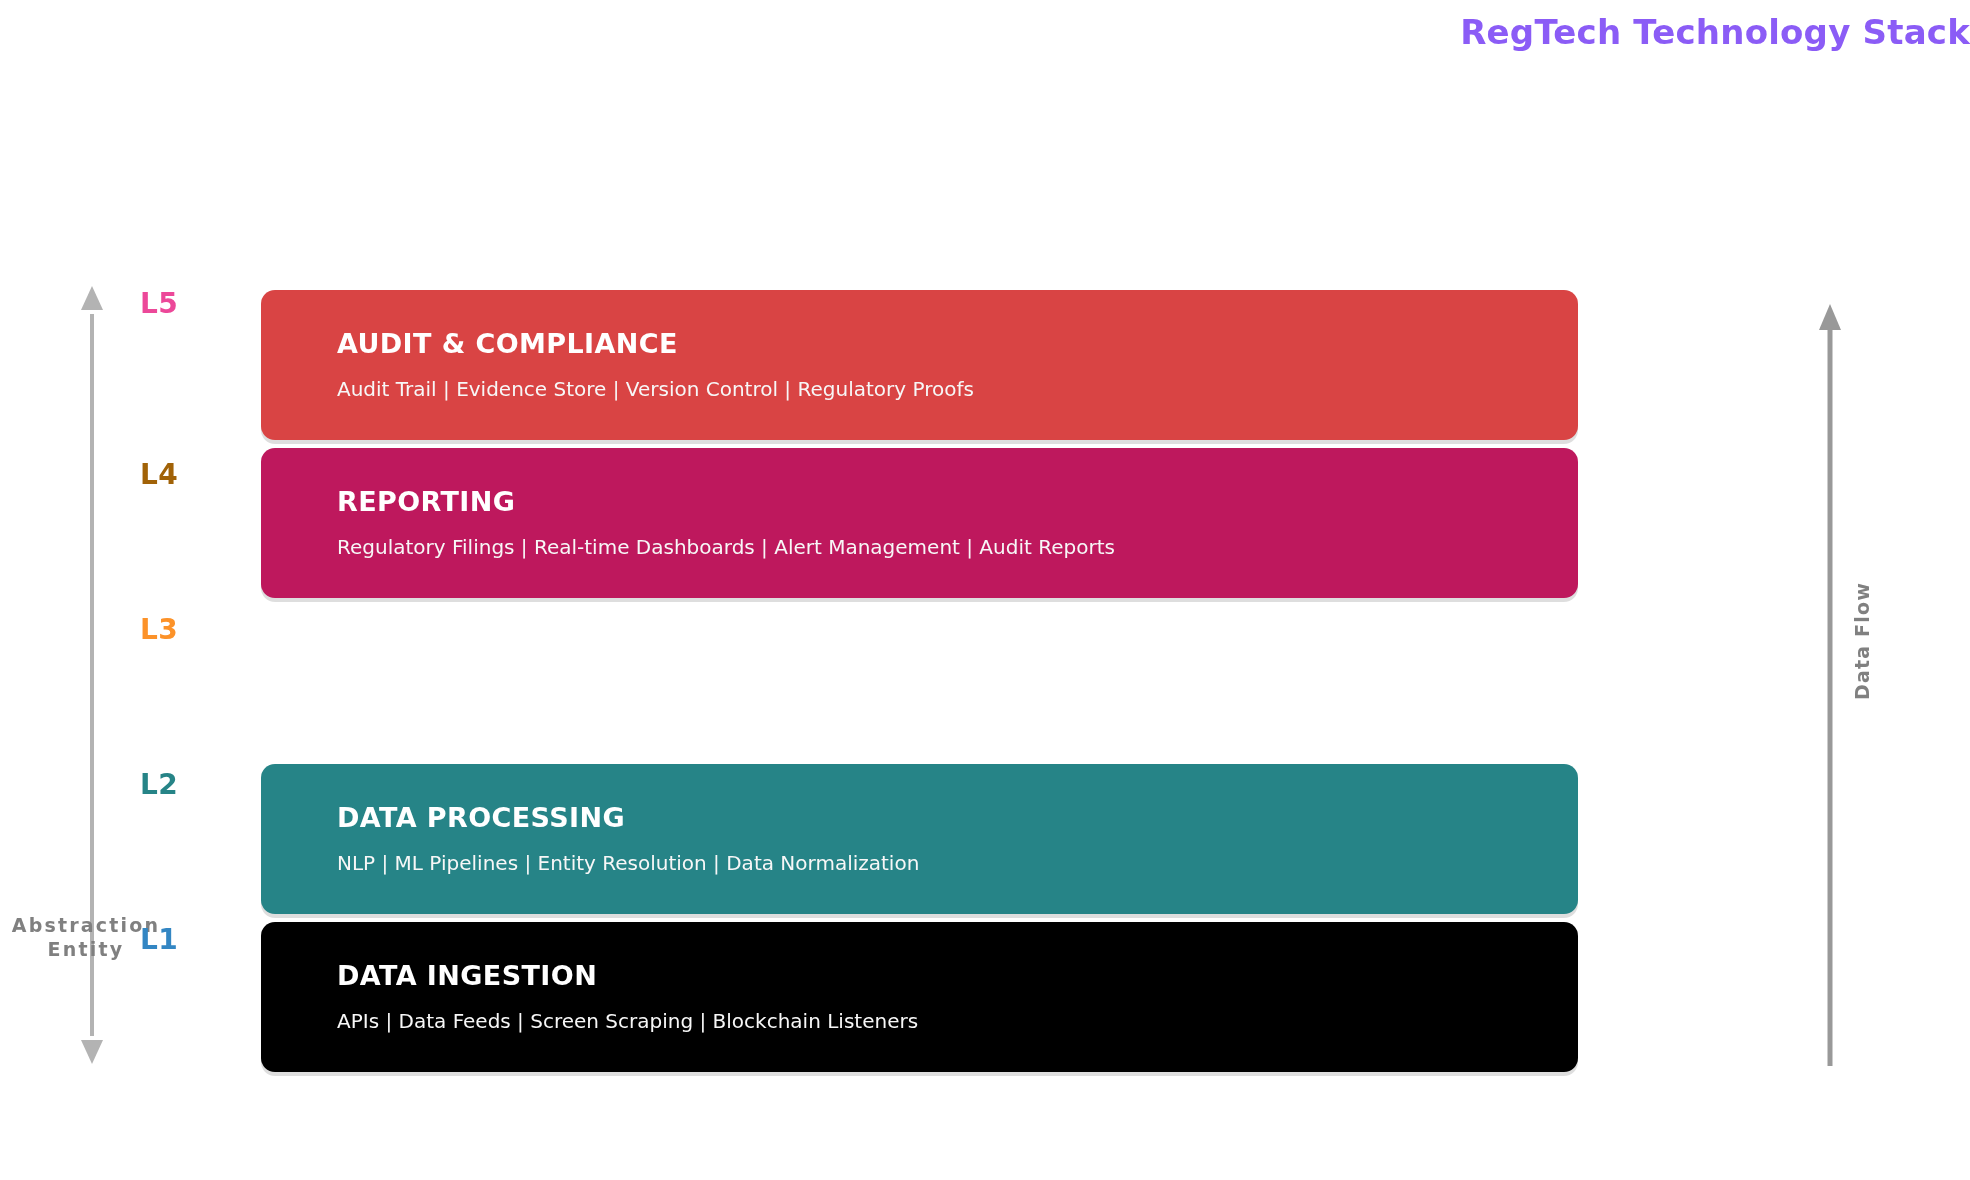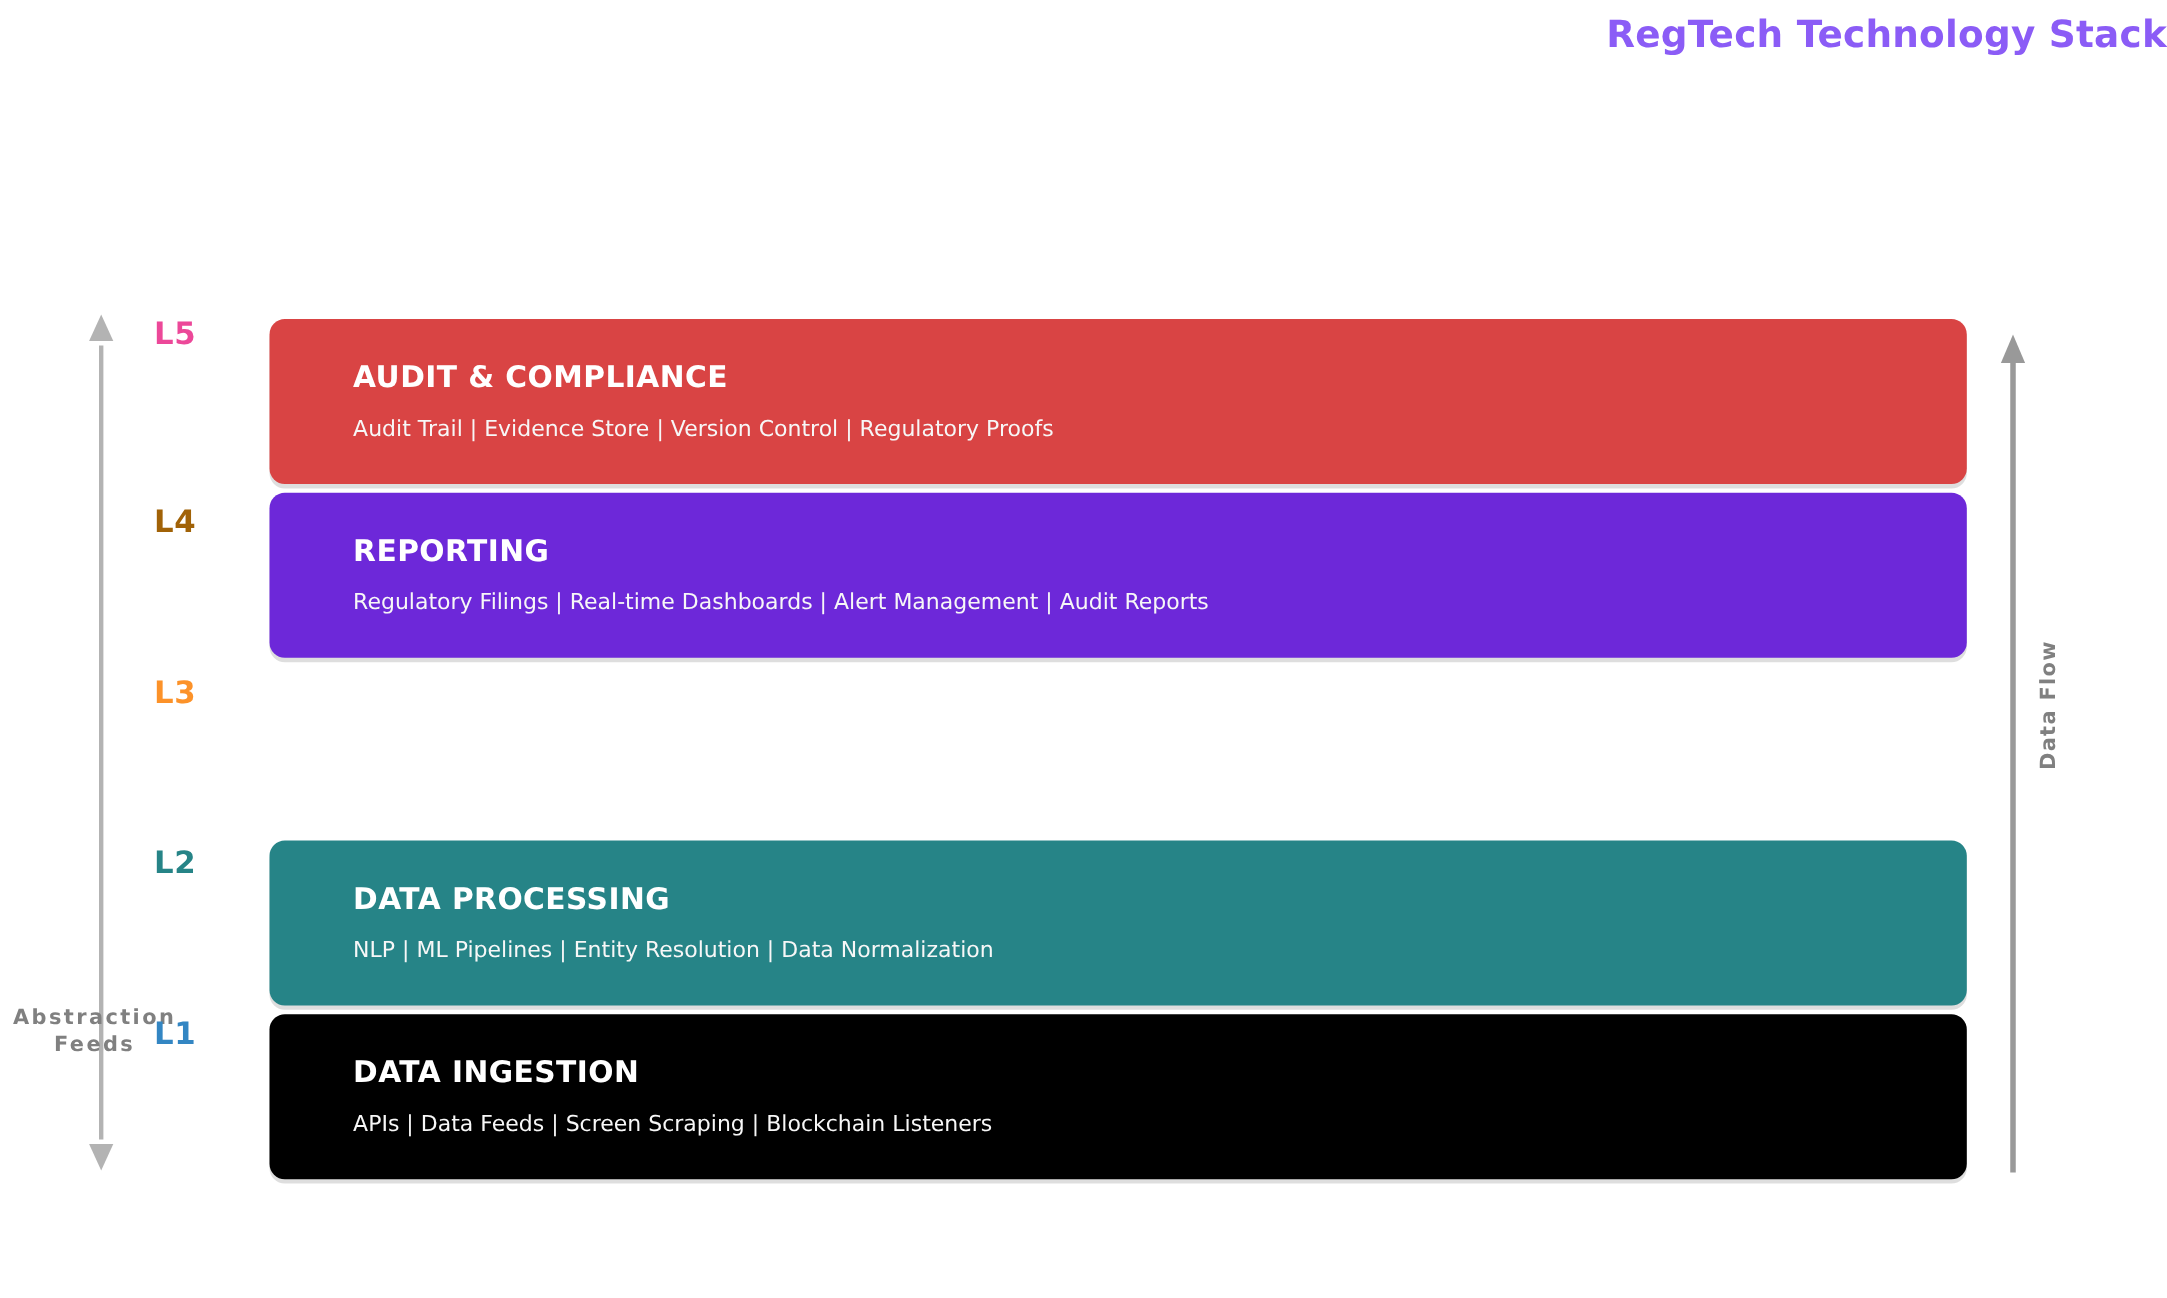--- a/index.html
+++ b/index.html
@@ -34,22 +34,22 @@
   .stack-area {
     position: absolute;
     left: 245px;
     top: 290px;
     width: 1495px;
     height: 775px;
   }
 
   .layer-band {
     position: absolute;
-    left: 0;
-    width: 1543px;
+    left: 16px;
+    width: 1317px;
     border-radius: 14px;
     box-sizing: border-box;
     box-shadow: 0 4px 0 0 rgba(0,0,0,0.13),
                 0 0 0 3px rgba(255,255,255,0.92);
   }
 
   .layer-inner {
     position: absolute;
     left: 76px;
     top: 0;
@@ -163,40 +163,40 @@
         <path d="M5,0 L10,10 L0,10 Z" fill="#b3b3b3"></path>
       </marker>
     </defs>
     <line x1="20" y1="34" x2="20" y2="756" stroke="#b3b3b3" stroke-width="4"></line>
     <path d="M20,6 L31,30 L9,30 Z" fill="#b3b3b3"></path>
     <path d="M20,784 L31,760 L9,760 Z" fill="#b3b3b3"></path>
   </svg>
 
   <div class="abstraction-label">
     <span>Abstraction</span><br>
-    <span>Feeds</span>
+    <span>Entity</span>
   </div>
 
   <div class="level-tag" style="top: 7px;  color:#ec4899;">L5</div>
   <div class="level-tag" style="top: 178px; color:#a16207;">L4</div>
   <div class="level-tag" style="top: 333px; color:#fc9229;">L3</div>
   <div class="level-tag" style="top: 488px; color:#268487;">L2</div>
   <div class="level-tag" style="top: 643px; color:#3386c3;">L1</div>
 </div>
 
 <div class="stack-area">
 
   <div class="layer-band" style="top:0px; height:150px; background:#d94444;">
     <div class="layer-inner">
       <div class="layer-title">AUDIT &amp; COMPLIANCE</div>
       <div class="layer-components">Audit Trail | Evidence Store | Version Control | Regulatory Proofs</div>
     </div>
   </div>
 
-  <div class="layer-band" style="top:158px; height:150px; background:#6d28d9;">
+  <div class="layer-band" style="top:158px; height:150px; background:#be185d;">
     <div class="layer-inner">
       <div class="layer-title">REPORTING</div>
       <div class="layer-components">Regulatory Filings | Real-time Dashboards | Alert Management | Audit Reports</div>
     </div>
   </div>
 
 
   <div class="layer-band" style="top:474px; height:150px; background:#268487;padding-left:26px;">
     <div class="layer-inner">
       <div class="layer-title">DATA PROCESSING</div>

